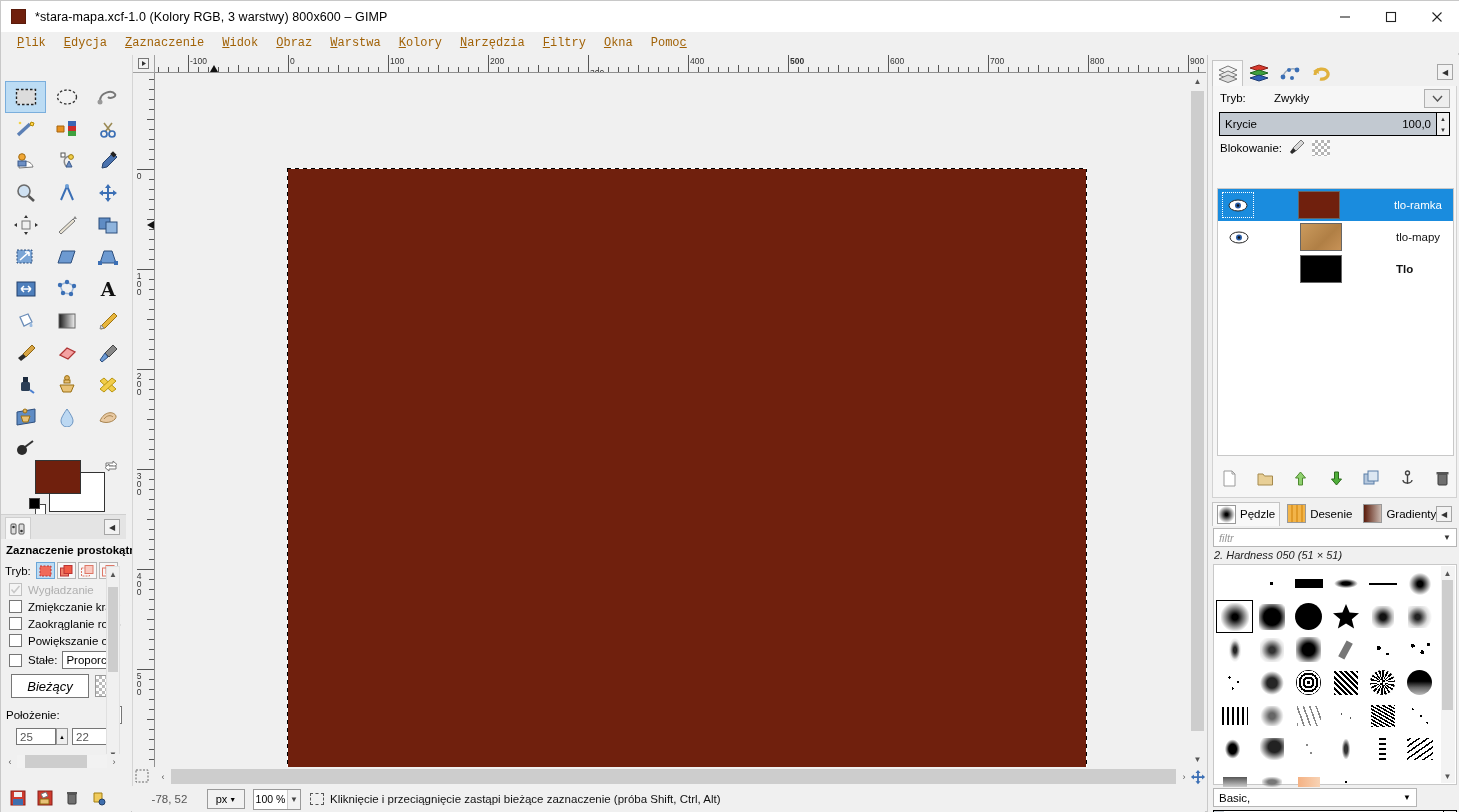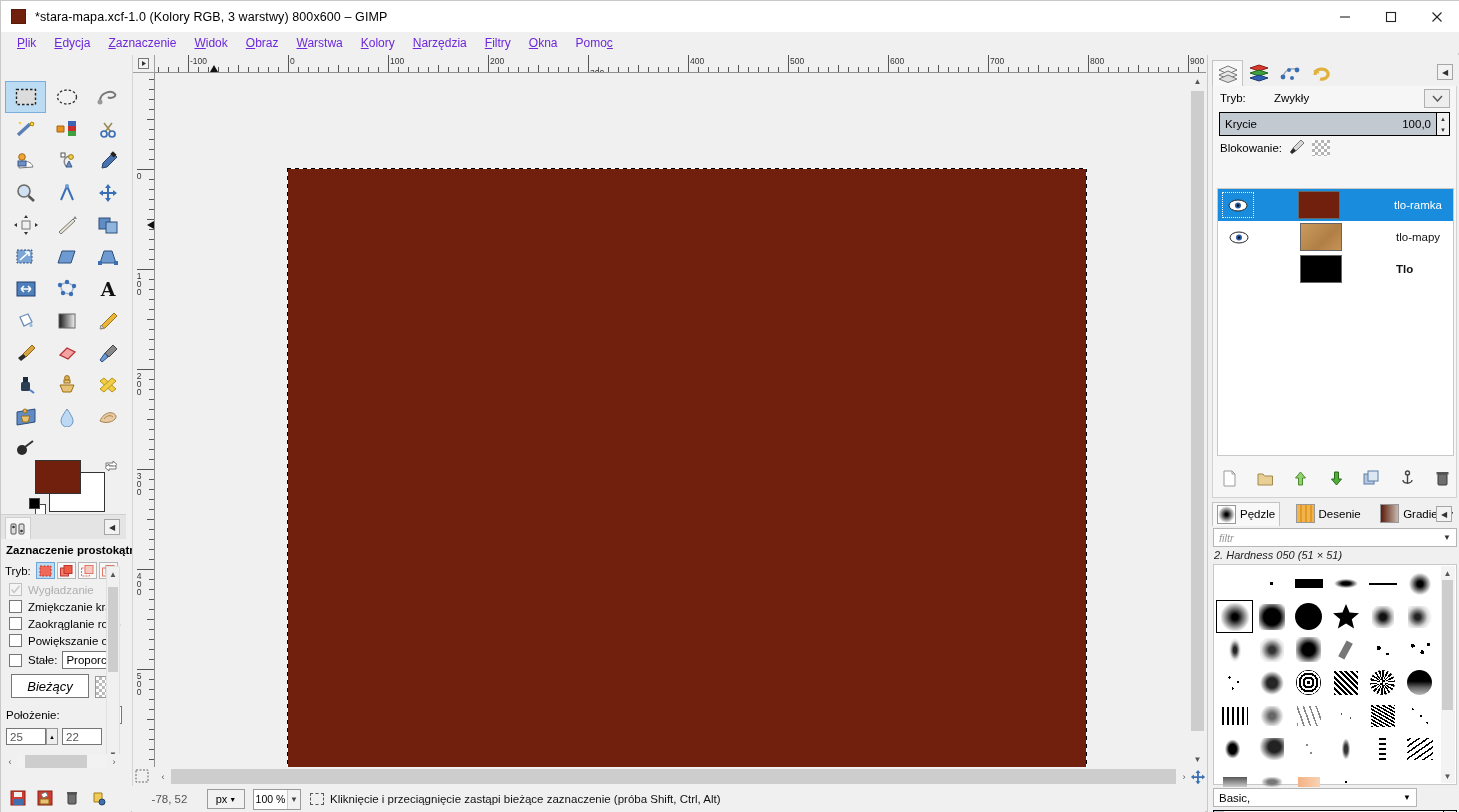--- a/index.html
+++ b/index.html
@@ -29,21 +29,21 @@
   }
   #winctrls { position: absolute; right: 0; top: 0; display: flex; }
   .wbtn svg { display:block; }
 
   
   #menubar {
     position: absolute; left: 0; top: 31px; width: 1459px; height: 21px;
     background: #f0f0f0; display: flex; align-items: center; padding-left: 7px;
   }
   .menu-item {
-    padding: 2px 9px; font-size: 12px; color: #6d28d9; white-space: nowrap;
+    padding: 2px 9px; font-size: 12px; color: #a16207; white-space: nowrap; font-family: Liberation Mono, monospace;
   }
   .menu-item u { text-decoration: underline; }
 
   
   #toolbox {
     position: absolute; left: 0; top: 54px; width: 130px; height: 731px;
     background: #f0f0f0;
   }
   #tool-grid {
     position: absolute; left: 4px; top: 26px; width: 124px;
@@ -196,21 +196,21 @@
   .eye-cell { width:34px; display:flex; align-items:center; justify-content:center; height:26px;}
   .layer-row.sel .eye-cell { border:1px dotted #fff; width:32px;}
   .layer-thumb { width:42px; height:28px; border:1px solid #666; margin-right:10px; }
   .layer-name { font-size:11.5px; color:#111; }
   .layer-name.bold { font-weight:bold; }
 
   #layer-buttons { position:absolute; left:8px; bottom:5px; width:230px; height:24px; display:flex; align-items:center; justify-content:space-between; }
 
   
   #brushdock { position:absolute; left:4px; top:446px; width:249px; height:312px; }
-  #brush-tabs { position:absolute; left:0; top:0; width:245px; height:25px; display:flex; align-items:center; gap:10px;justify-content:space-between;}
+  #brush-tabs { position:absolute; left:0; top:0; width:245px; height:25px; display:flex; align-items:center; gap:3px;}
   .brush-tab { display:flex; align-items:center; gap:4px; padding:2px 4px; font-size:11.5px;}
   .brush-tab.sel { background:#f8f8f8; border:1px solid #c4c4c4; border-bottom:none;}
   .btab-icon { width:19px;height:19px; border:1px solid #999;}
   #brush-collapse { position:absolute; right:5px; top:5px; width:16px;height:16px;border:1px solid #a6a6a6;background:#f2f2f2;
                     display:flex;align-items:center;justify-content:center;font-size:8px;color:#333;}
   #brush-filter { position:absolute; left:1px; top:27px; width:244px; height:19px; border:1px solid #b5b5b5; background:#fff;
                   display:flex;align-items:center;padding:0 5px;font-size:11px;color:#999;font-style:italic;}
   #brush-filter .ar{margin-left:auto;color:#333;font-style:normal;font-size:8px;}
   #brush-name { position:absolute; left:2px; top:48px; font-size:11px; font-style:italic; color:#222;}
   #brush-grid-wrap { position:absolute; left:1px; top:63px; width:244px; height:221px; background:#fff; border:1px solid #c8c8c8; }
@@ -585,30 +585,30 @@
       <div class="to-row" style="padding-left:8px;">
         <span class="chk"></span>
         <span>Powiększanie od :</span>
       </div>
       <div class="to-row" style="padding-left:8px;">
         <span class="chk"></span>
         <span style="margin-right:5px;">Stałe:</span>
         <span class="to-input" style="width:56px;">Proporcje</span>
       </div>
 
-      <div style="display:flex;align-items:center;">
+      <div style="display:flex;align-items:flex-start;">
         <div id="cur-box">Bieżący</div>
         <div id="checker-sw"></div>
       </div>
 
       <div class="to-row" style="padding-left:5px;margin-top:6px;">
         <span style="flex:1;">Położenie:</span>
         <span class="to-input" style="width:12px;">p</span>
       </div>
-      <div class="to-row" style="padding-left:5px;">
+      <div class="to-row" style="padding-left:15px;">
         <span class="to-input" style="width:40px;height:17px;overflow:hidden;color:#555;">25</span>
         <span style="width:12px;height:17px;border:1px solid #999;background:#eee;display:flex;align-items:center;justify-content:center;font-size:6px;">▲</span>
         <span class="to-input" style="width:40px;height:17px;margin-left:4px;overflow:hidden;color:#555;">22</span>
       </div>
 
       <div id="to-vscroll">
         <div class="ar" style="top:0;">▲</div>
         <div class="thumb"></div>
         <div class="ar" style="bottom:0;">▼</div>
       </div>
@@ -720,21 +720,21 @@
         <div class="tickmark" style="left: 543px; height: 5px;"></div>
         <div class="tickmark" style="left: 553px; height: 5px;"></div>
         <div class="tickmark" style="left: 563px; height: 5px;"></div>
         <div class="tickmark" style="left: 573px; height: 5px;"></div>
         <div class="tickmark" style="left: 583px; height: 7px;"></div>
         <div class="tickmark" style="left: 593px; height: 5px;"></div>
         <div class="tickmark" style="left: 603px; height: 5px;"></div>
         <div class="tickmark" style="left: 613px; height: 5px;"></div>
         <div class="tickmark" style="left: 623px; height: 5px;"></div>
         <div class="tickmark" style="left: 633px; height: 17px;"></div>
-        <div class="ticklabel" style="left: 635px; top: 1px;">500</div>
+        <div class="ticklabel" style="left: 635px; top: 1px; font-weight: bold;">500</div>
         <div class="tickmark" style="left: 643px; height: 5px;"></div>
         <div class="tickmark" style="left: 653px; height: 5px;"></div>
         <div class="tickmark" style="left: 663px; height: 5px;"></div>
         <div class="tickmark" style="left: 673px; height: 5px;"></div>
         <div class="tickmark" style="left: 683px; height: 7px;"></div>
         <div class="tickmark" style="left: 693px; height: 5px;"></div>
         <div class="tickmark" style="left: 703px; height: 5px;"></div>
         <div class="tickmark" style="left: 713px; height: 5px;"></div>
         <div class="tickmark" style="left: 723px; height: 5px;"></div>
         <div class="tickmark" style="left: 733px; height: 17px;"></div>

